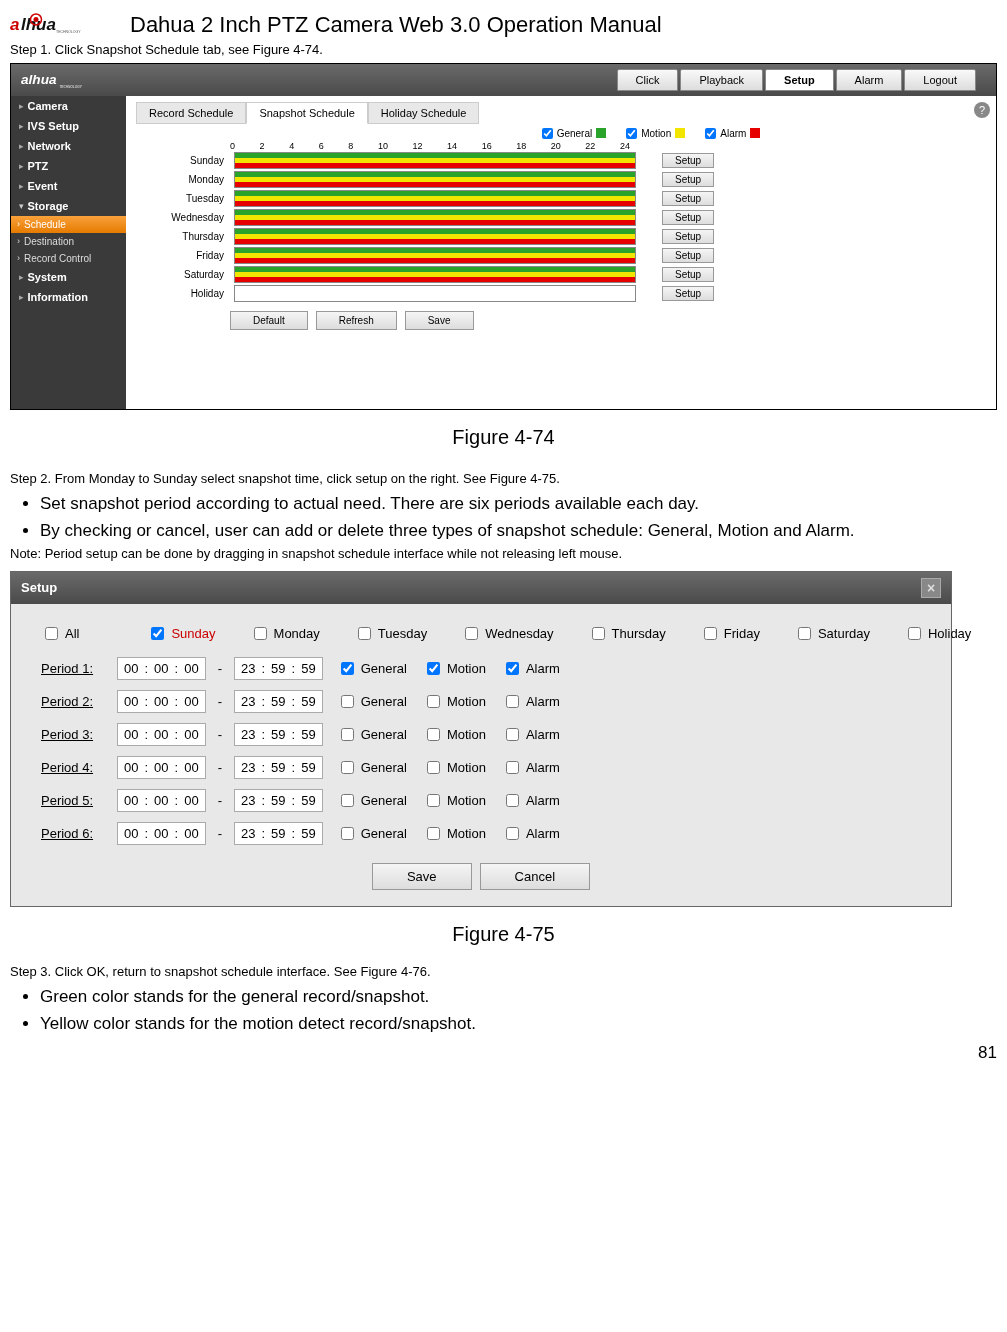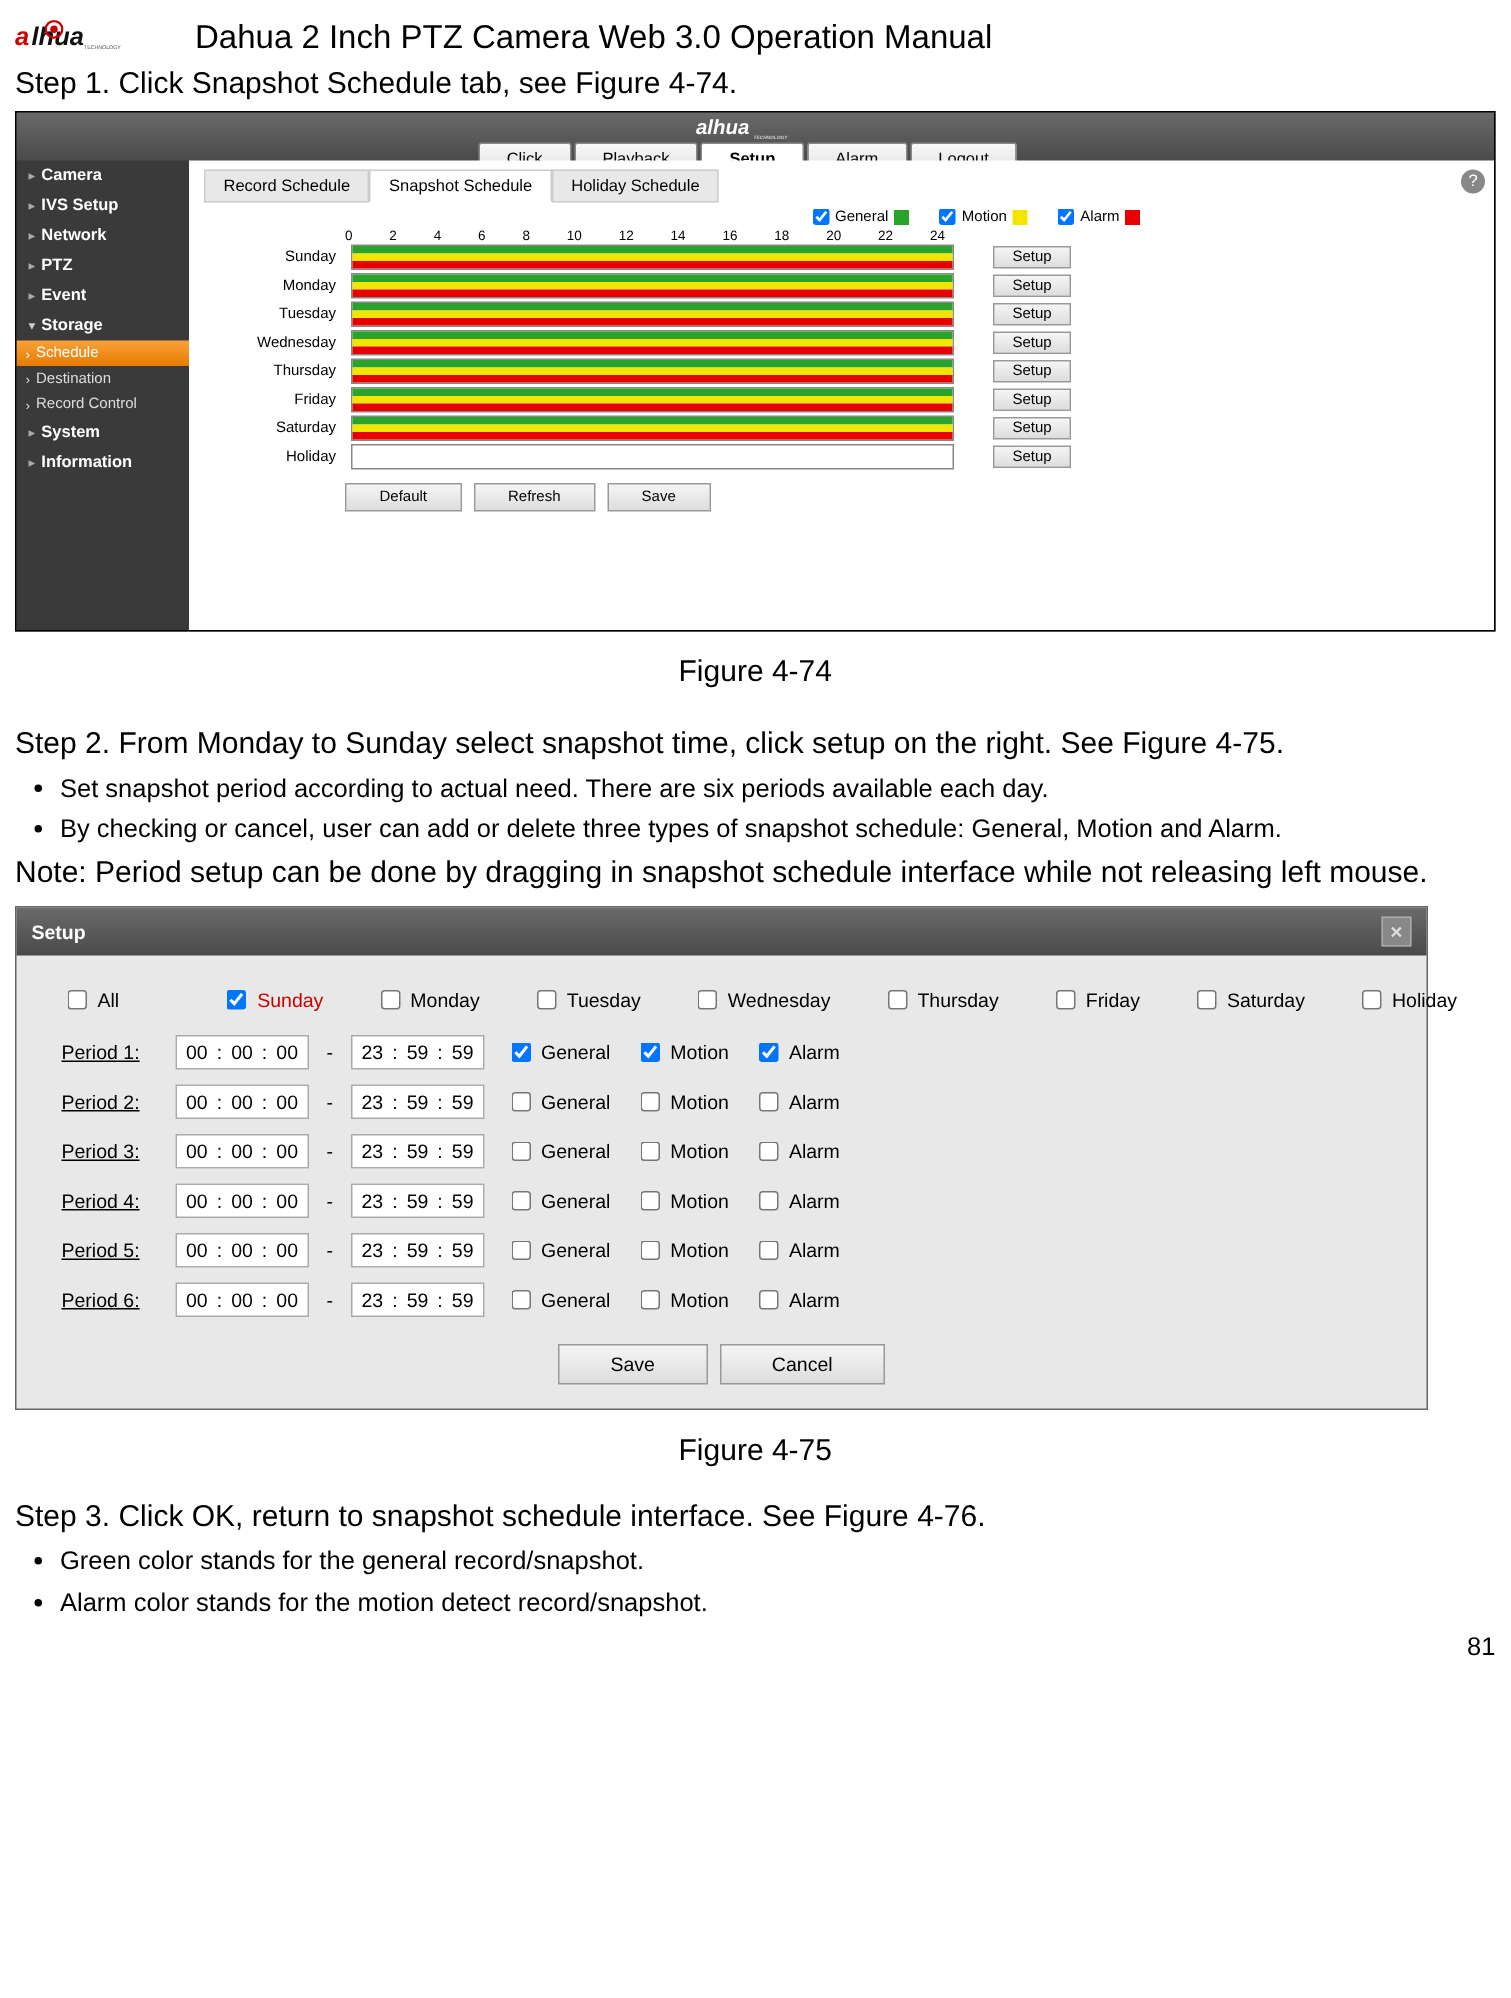--- a/index.html
+++ b/index.html
@@ -24,21 +24,21 @@
     display: flex;
     align-items: center;
   }
   .logo-svg { width: 100px; height: 30px; }
   .doc-title {
     font-size: 22px;
     font-weight: normal;
     margin-left: 10px;
   }
   .body-text {
-    font-size: 20px;
+    font-size: 13px;
     line-height: 1.6;
     margin: 0;
   }
   .bullet-list {
     list-style: disc;
     padding-left: 30px;
     font-size: 17px;
     line-height: 1.6;
     margin: 0;
   }
@@ -62,21 +62,20 @@
     overflow: hidden;
     margin-top: 2px;
   }
   .app1-header {
     background: linear-gradient(#6a6a6a,#4a4a4a);
     height: 32px;
     display: flex;
     align-items: center;
     justify-content: space-between;
     padding: 0 10px;
-    flex-direction: column;
   }
   .app1-logo { color:#fff; font-weight:bold; font-size:16px; font-style:italic; display:flex; align-items:center;}
   .app1-logo svg { width:80px; height:20px; }
   .app1-tabs {
     display: flex;
     gap: 2px;
     margin-right: 10px;
   }
   .app1-tab {
     background: linear-gradient(#f9f9f9,#ddd);
@@ -747,17 +746,17 @@
         <span class="dlg-btn">Cancel</span>
       </div>
     </div>
   </div>
 
   <p class="fig-caption">Figure 4-75</p>
 
   <p class="body-text">Step 3. Click OK, return to snapshot schedule interface. See Figure 4-76.</p>
   <ul class="bullet-list">
     <li>Green color stands for the general record/snapshot.</li>
-    <li>Alarm color stands for the motion detect record/snapshot.</li>
+    <li>Yellow color stands for the motion detect record/snapshot.</li>
   </ul>
 
   <p class="page-num">81</p>
 </div>
 
 </body></html>

